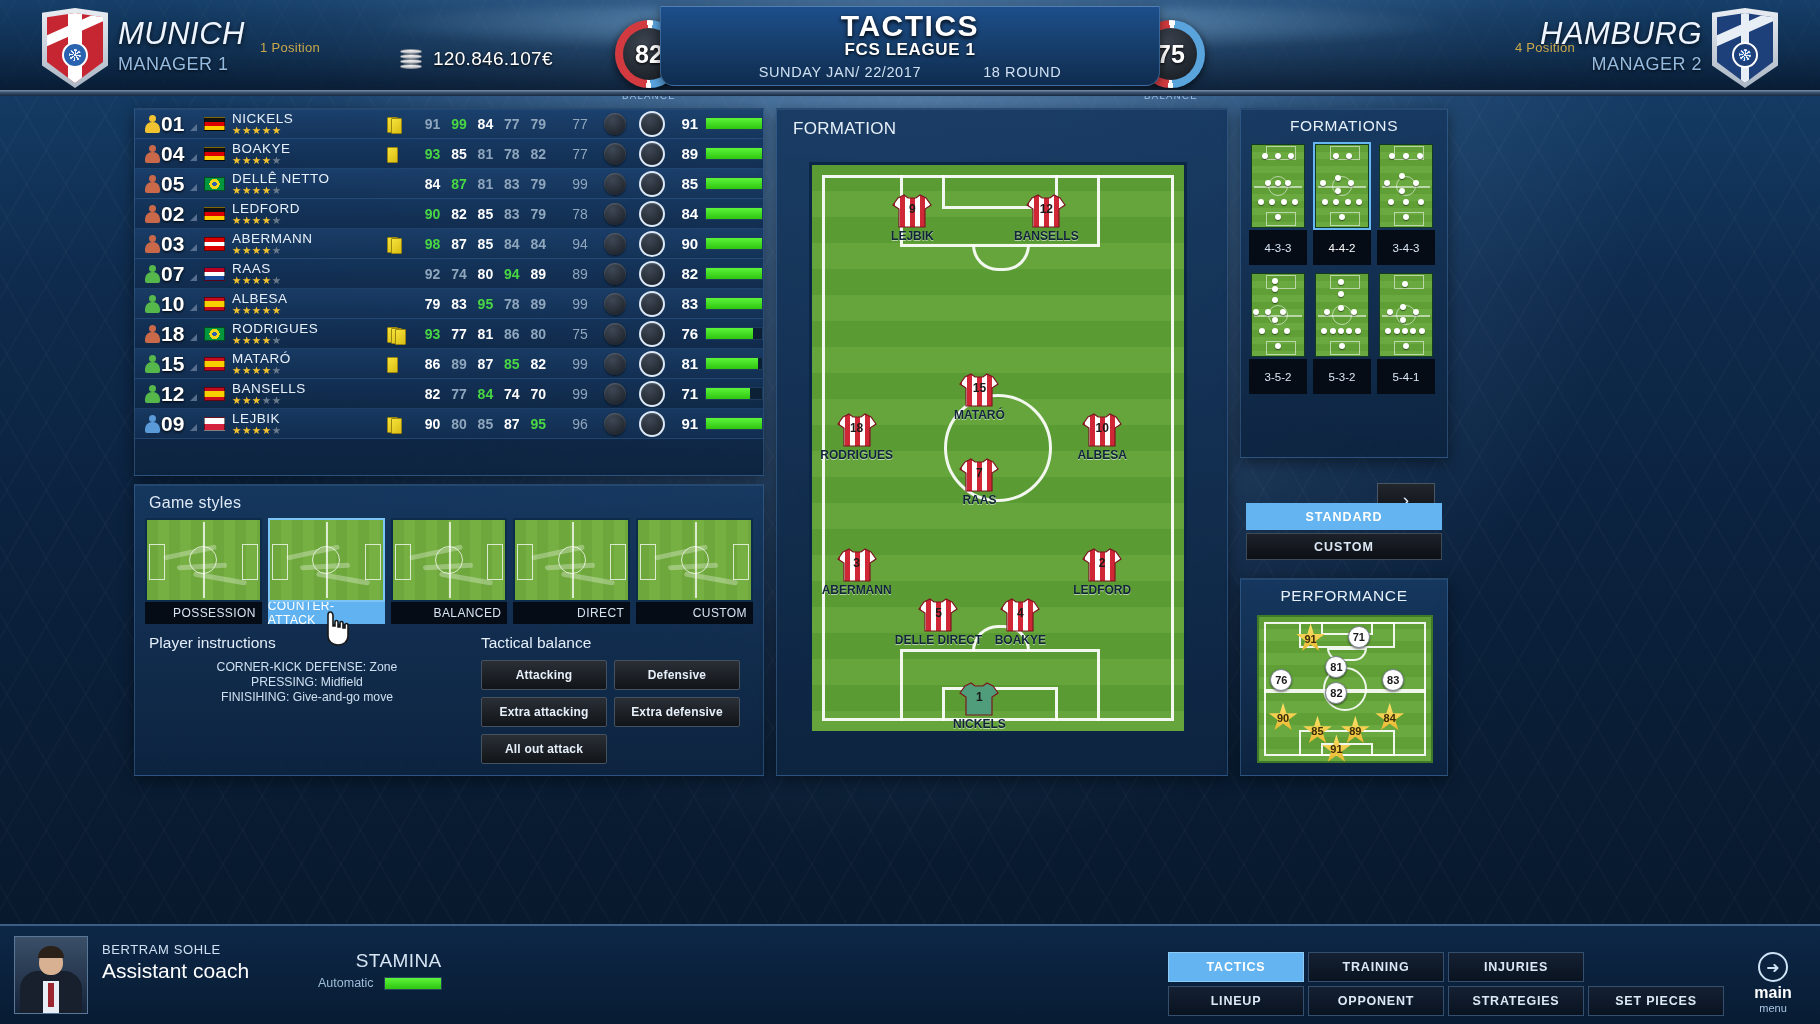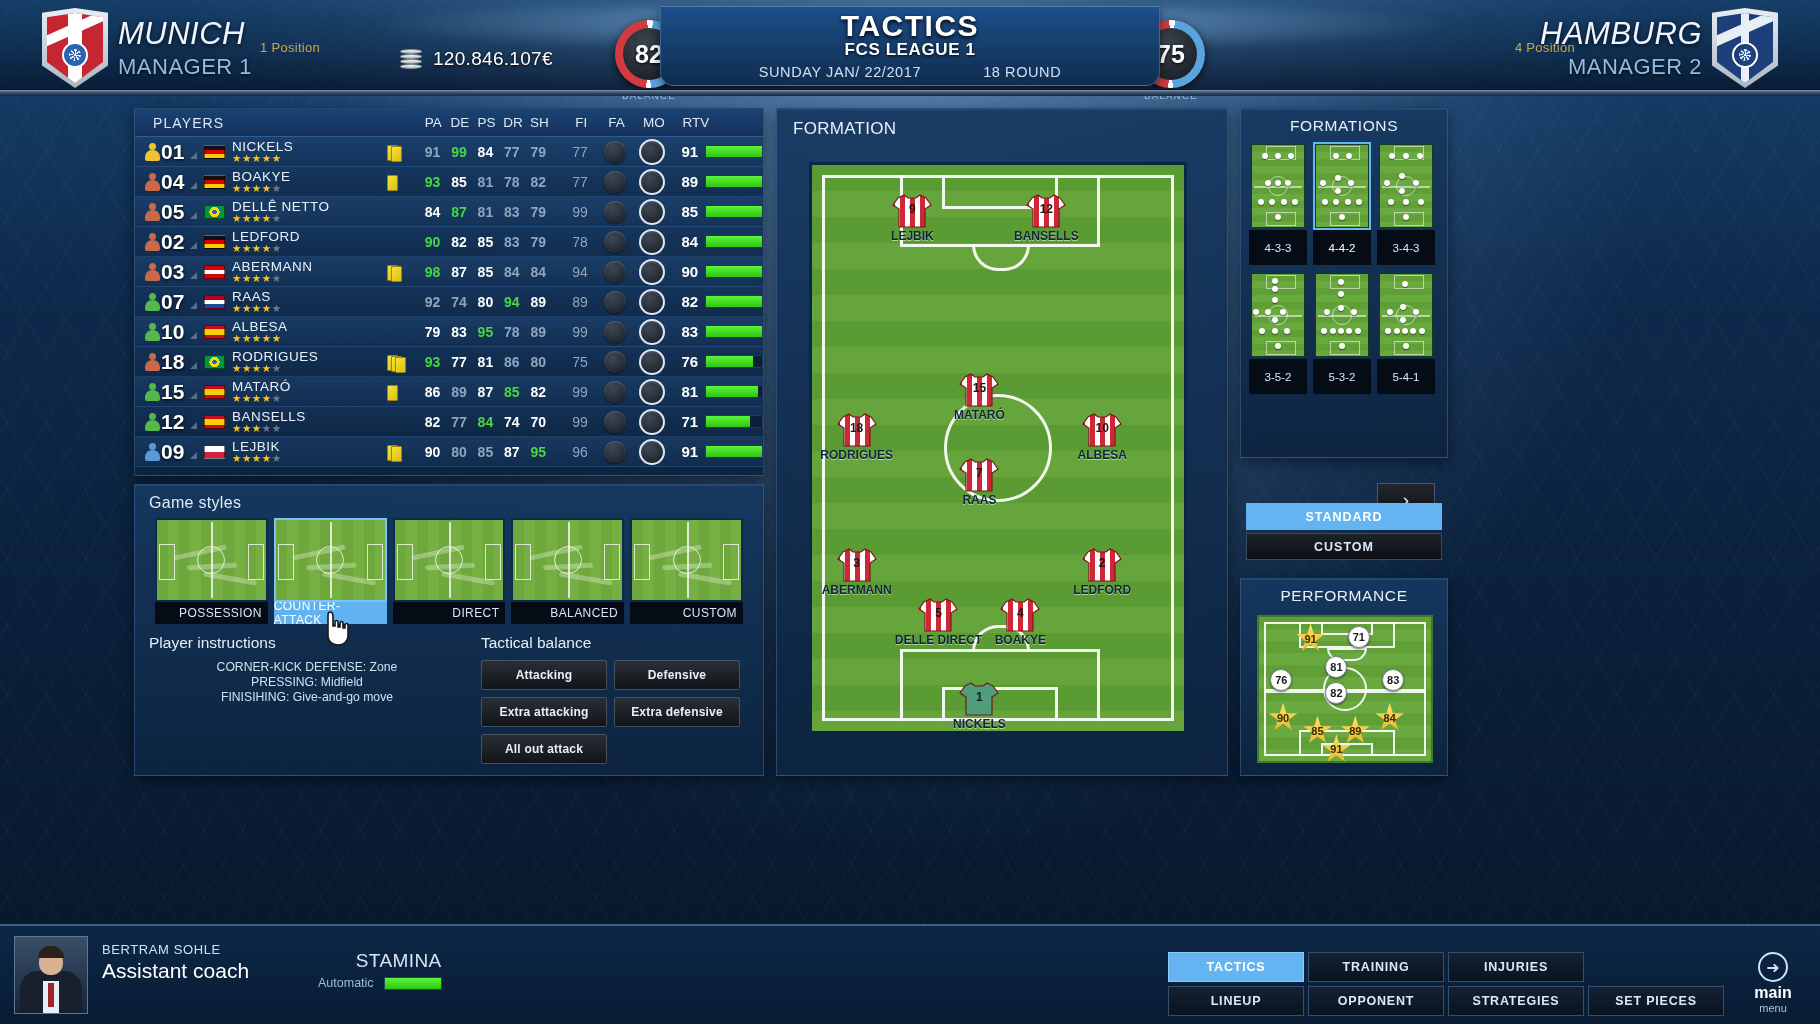--- a/index.html
+++ b/index.html
@@ -55,21 +55,21 @@
   .diag{position:absolute;left:-15%;top:14%;width:130%;height:14%;background:#fff;transform:rotate(-24deg);}
   .ball{position:absolute;left:50%;top:60%;width:26px;height:26px;margin-left:-13px;margin-top:-13px;
     border-radius:50%;background:#2a63b0;border:2px solid #fff;}
   .ball::after{content:"";position:absolute;inset:5px;border-radius:50%;
     background:repeating-conic-gradient(#fff 0 22deg,#2a63b0 22deg 44deg);opacity:.9;}
   .team-block{position:absolute; top:16px;}
   .team-block.left{left:118px; text-align:left;}
   .team-block.right{right:118px; text-align:right;}
   .team-name{font-size:31px; font-style:italic; color:#eef5ff; letter-spacing:.5px;
     text-shadow:0 2px 5px rgba(0,0,0,.8); font-weight:400;}
-  .mgr-name{font-size:22px; color:#96bbe0; letter-spacing:.5px; margin-top:2px;
+  .mgr-name{font-size:18px; color:#96bbe0; letter-spacing:.5px; margin-top:2px;
     text-shadow:0 1px 3px rgba(0,0,0,.8);}
   .pos-txt{position:absolute; top:40px; font-size:13px; color:#c9a84a; letter-spacing:.3px;}
   .pos-txt.left{left:260px;} .pos-txt.right{right:245px;}
   .money{position:absolute; left:400px; top:48px; display:flex; align-items:center; gap:9px;}
   .coins{width:24px;height:20px;position:relative;}
   .coins i{position:absolute;left:0;width:22px;height:5px;border-radius:50%;
     background:linear-gradient(180deg,#fdfdfd,#b8bcc2);border:1px solid #8d9199;}
   .coins i:nth-child(1){top:0;} .coins i:nth-child(2){top:5px;}
   .coins i:nth-child(3){top:10px;} .coins i:nth-child(4){top:15px;}
   .money-val{font-size:19px;color:#fff;text-shadow:0 1px 3px #000;letter-spacing:.3px;}
@@ -151,21 +151,21 @@
   .mo-ring::after{content:"";position:absolute;inset:-2px;border-radius:50%;
     border:2px solid #e8f2ff;opacity:.95;}
   .pcell-rtv{width:92px;display:flex;align-items:center;gap:7px;padding-left:4px;}
   .rtv-n{font-size:15px;font-weight:700;color:#fff;width:24px;text-align:right;}
   .rtv-bar{width:60px;height:13px;background:#0d2136;border:1px solid #1d3c5c;position:relative;}
   .rtv-fill{height:100%;background:linear-gradient(180deg,#5cf53a,#2fc510);}
 
   
   #styles{left:134px; top:484px; width:630px; height:292px;}
   .sec-title{font-size:16px;color:#dfeaf6;padding:9px 0 6px 14px;letter-spacing:.3px;}
-  .style-row{display:flex; gap:6px; padding:0 20px;}
+  .style-row{display:flex; gap:6px; padding:0 10px;}
   .style-cell{width:117px;}
   .style-cell.sel .style-lbl{background:#60b3f0;color:#fff;}
   .style-cell.sel .style-pitch{border-color:#7cc4f5;}
   .style-pitch{height:84px;border:2px solid #0d2b4a;position:relative;overflow:hidden;
     background:repeating-linear-gradient(90deg,#6ea83c 0 11px,#76b042 11px 22px);}
   .sp-line{position:absolute;border:1px solid rgba(255,255,255,.75);}
   .sp-mid{left:50%;top:2px;bottom:2px;width:0;border-left:1px solid rgba(255,255,255,.75);}
   .sp-circ{left:50%;top:50%;width:28px;height:28px;margin:-14px 0 0 -14px;border-radius:50%;}
   .sp-boxl{left:2px;top:24px;width:16px;height:36px;}
   .sp-boxr{right:2px;top:24px;width:16px;height:36px;}
@@ -367,33 +367,20 @@
     <div class="t-sub">FCS LEAGUE 1</div>
     <div class="t-row">
       <span>SUNDAY JAN/ 22/2017</span>
       <span>18  ROUND</span>
     </div>
   </div>
   <div class="hdr-line"></div>
 </div>
 
 <div class="panel pane-bg" id="players">
-  <div class="tbl-head">
-    <div class="th-players">PLAYERS</div>
-    <div class="th-stat">PA</div>
-    <div class="th-stat">DE</div>
-    <div class="th-stat">PS</div>
-    <div class="th-stat">DR</div>
-    <div class="th-stat">SH</div>
-    <div class="th-sp"></div>
-    <div class="th-fi">FI</div>
-    <div class="th-fa">FA</div>
-    <div class="th-mo">MO</div>
-    <div class="th-rtv">RTV</div>
-  </div>
   <div id="player-rows">
       <div class="prow">
         <div class="pcell-name">
           <div class="p-fig">
             <b style="background:#f2c330"></b>
             <s style="background:#f2c330"></s>
           </div>
           <div class="num">01</div>
           <div class="tri"></div>
           <div class="flag" style="background:linear-gradient(180deg,#111 0 33%,#d00 33% 66%,#fc0 66% 100%)"></div>
@@ -818,33 +805,33 @@
       <div class="style-cell">
         <div class="style-pitch">
           <div class="sp-line sp-mid"></div>
           <div class="sp-line sp-circ"></div>
           <div class="sp-line sp-boxl"></div>
           <div class="sp-line sp-boxr"></div>
           <div class="arw" style="left:16px;top:30px;width:54px;transform:rotate(-12deg)"></div>
           <div class="arw" style="left:46px;top:56px;width:54px;transform:rotate(10deg)"></div>
           <div class="arw" style="left:30px;top:44px;width:50px;transform:rotate(-3deg)"></div>
         </div>
-        <div class="style-lbl">DIRECT</div>
+        <div class="style-lbl">BALANCED</div>
       </div>
       <div class="style-cell">
         <div class="style-pitch">
           <div class="sp-line sp-mid"></div>
           <div class="sp-line sp-circ"></div>
           <div class="sp-line sp-boxl"></div>
           <div class="sp-line sp-boxr"></div>
           <div class="arw" style="left:16px;top:30px;width:54px;transform:rotate(-12deg)"></div>
           <div class="arw" style="left:46px;top:56px;width:54px;transform:rotate(10deg)"></div>
           <div class="arw" style="left:30px;top:44px;width:50px;transform:rotate(-3deg)"></div>
         </div>
-        <div class="style-lbl">BALANCED</div>
+        <div class="style-lbl">DIRECT</div>
       </div>
       <div class="style-cell">
         <div class="style-pitch">
           <div class="sp-line sp-mid"></div>
           <div class="sp-line sp-circ"></div>
           <div class="sp-line sp-boxl"></div>
           <div class="sp-line sp-boxr"></div>
           <div class="arw" style="left:16px;top:30px;width:54px;transform:rotate(-12deg)"></div>
           <div class="arw" style="left:46px;top:56px;width:54px;transform:rotate(10deg)"></div>
           <div class="arw" style="left:30px;top:44px;width:50px;transform:rotate(-3deg)"></div>

